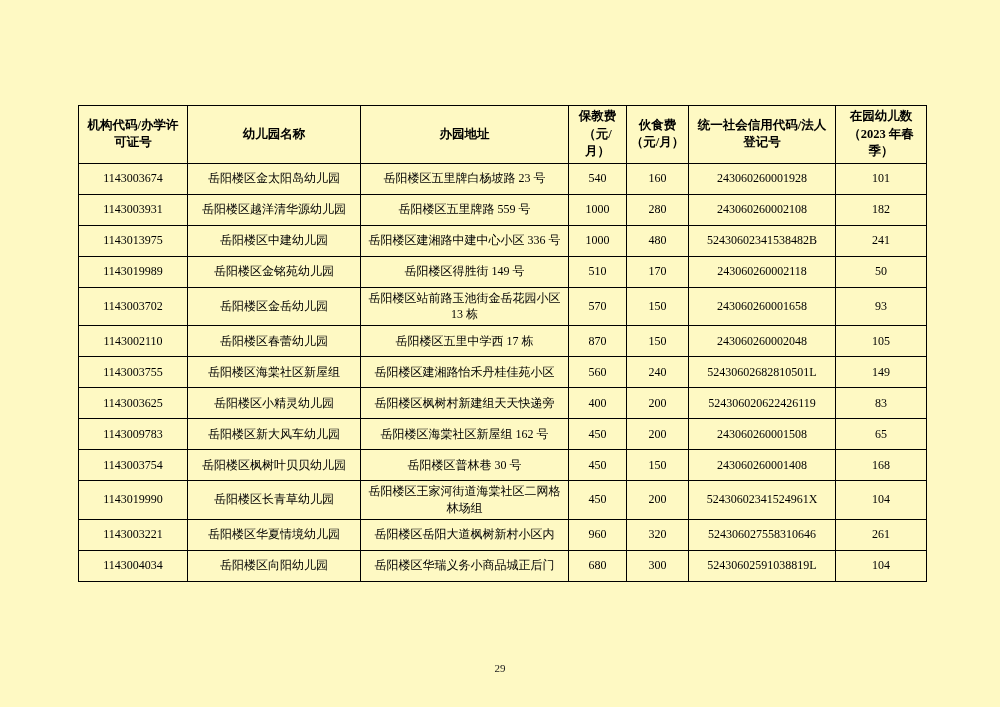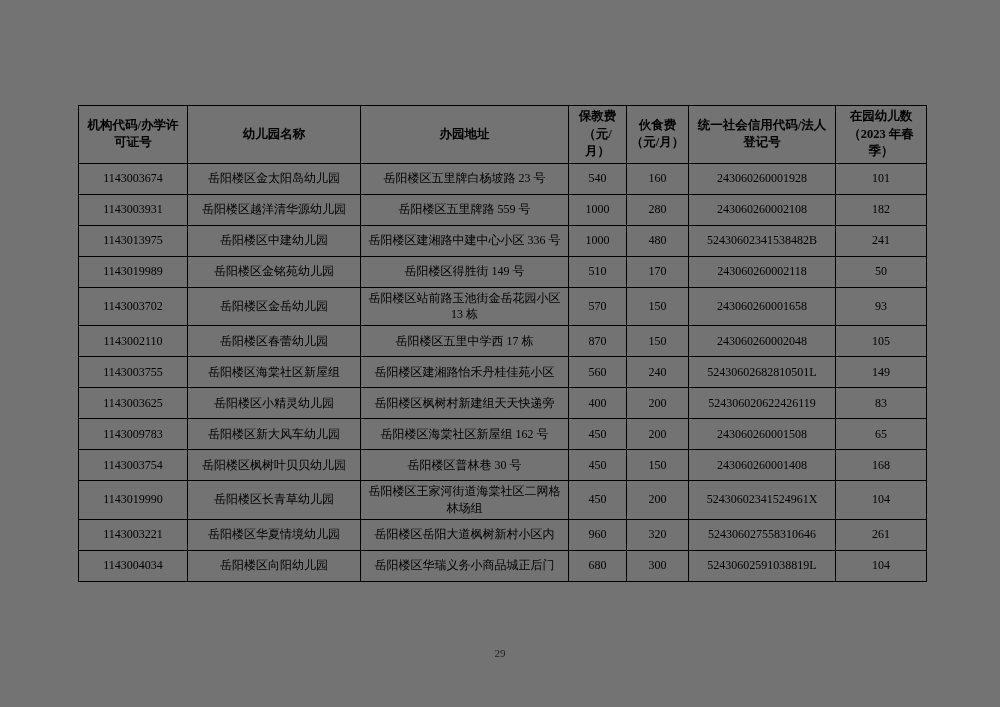--- a/index.html
+++ b/index.html
@@ -10,21 +10,21 @@
   body {
     width: 1000px;
     height: 707px;
     position: relative;
     font-family: "Liberation Serif", "DejaVu Serif", serif;
     color: #000000;
   }
   .doc-page {
     position: absolute;
     inset: 0;
-    background: #737373;
+    background: #fef9c3;
   }
   .kg-table {
     position: absolute;
     left: 78px;
     top: 105px;
     width: 848px;
     border-collapse: collapse;
     table-layout: fixed;
     border: 1.5px solid #000000;
   }
@@ -48,21 +48,21 @@
   }
   .col-code   { width: 109px; }
   .col-name   { width: 173px; }
   .col-addr   { width: 208px; }
   .col-fee1   { width: 58px;  }
   .col-fee2   { width: 62px;  }
   .col-credit { width: 147px; }
   .col-count  { width: 91px;  }
   .page-number {
     position: absolute;
-    top: 647px;
+    top: 662px;
     left: 0;
     width: 100%;
     text-align: center;
     font-size: 11px;
     color: #222222;
   }
 </style>
 </head>
 <body>
 

